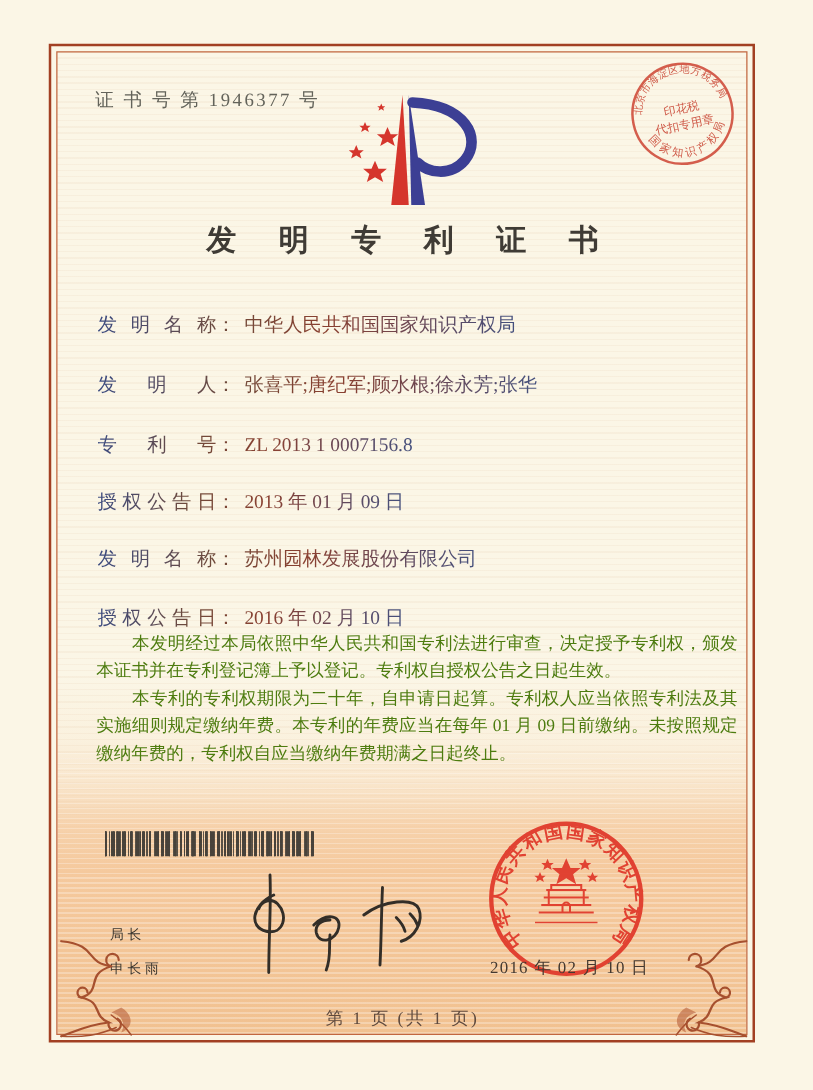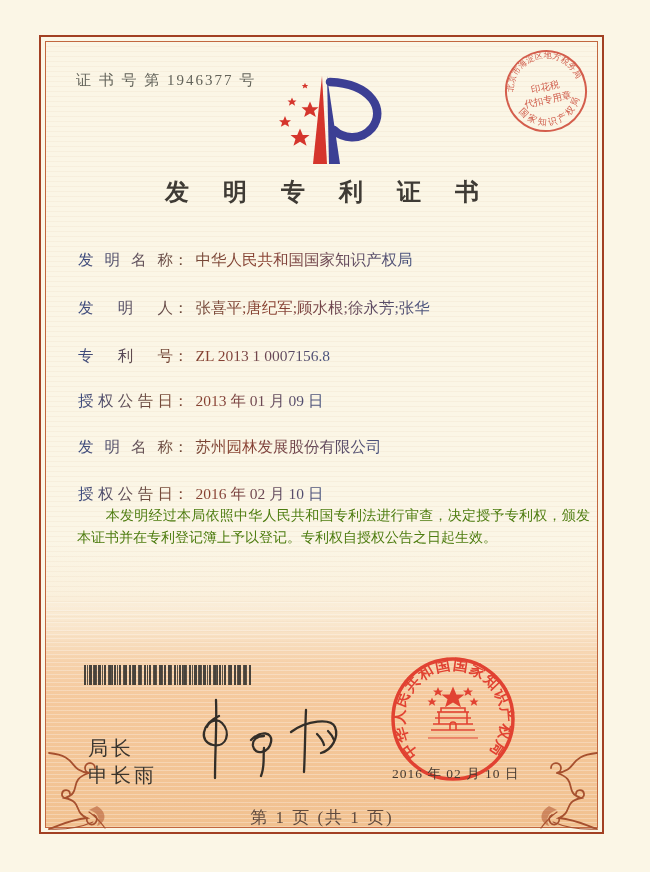--- a/index.html
+++ b/index.html
@@ -65,34 +65,34 @@
   .barcode {
     position:absolute; left:84px; top:665px; width:168px; height:20px; opacity:.85;
     background:
       repeating-linear-gradient(90deg,#2a2a28 0 2px, transparent 2px 5px),
       repeating-linear-gradient(90deg,#2a2a28 0 1px, transparent 1px 7px),
       repeating-linear-gradient(90deg,rgba(42,42,40,.9) 0 1px, transparent 1px 3px);
   }
   .signer {
     position:absolute; left:88px; top:735px;
     font-family:"Liberation Sans","DejaVu Sans",sans-serif;
-    font-size:20px; color:#3b362f; line-height:27px; letter-spacing:3px;
+    font-size:11px; color:#3b362f; line-height:27px; letter-spacing:3px;
   }
   .signature { position:absolute; left:185px; top:690px; width:170px; height:95px; }
   .seal { position:absolute; left:388px; top:654px; width:130px; height:130px; opacity:.93; }
   .seal-date {
     position:absolute; left:392px; top:765px; white-space:nowrap;
     font-size:13.5px; color:#443930; letter-spacing:1px;
   }
   .flourish { position:absolute; width:72px; height:82px; }
   .fl-right { left:527px; top:750px; }
   .fl-left  { left:47px;  top:750px; transform:scaleX(-1); }
   .footer {
     position:absolute; left:0; right:0; top:806px; text-align:center;
-    font-size:17px; color:#5f4a3e; letter-spacing:2px;
+    font-size:14px; color:#5f4a3e; letter-spacing:2px;
   }
 </style>
 </head>
 <body>
 
 <div class="page">
 
   <div class="texture"></div>
   <div class="band"></div>
   <div class="band-lines"></div>
@@ -153,20 +153,21 @@
     <div class="field-row fr5 rainbow">
       <span class="field-label">发明名称</span><span class="field-colon">：</span><span class="field-value">苏州园林发展股份有限公司</span>
     </div>
     <div class="field-row fr6 rainbow">
       <span class="field-label">授权公告日</span><span class="field-colon">：</span><span class="field-value">2016 年 02 月 10 日</span>
     </div>
   </div>
 
   <div class="paras">
     <p>本发明经过本局依照中华人民共和国专利法进行审查，决定授予专利权，颁发本证书并在专利登记簿上予以登记。专利权自授权公告之日起生效。</p>
+    <p>本专利的专利权期限为二十年，自申请日起算。专利权人应当依照专利法及其实施细则规定缴纳年费。本专利的年费应当在每年 01 月 09 日前缴纳。未按照规定缴纳年费的，专利权自应当缴纳年费期满之日起终止。</p>
   </div>
 
   <div class="barcode"></div>
 
   <div class="signer">
     <div>局长</div>
     <div>申长雨</div>
   </div>
 
   <svg class="signature" viewBox="0 0 170 95">

